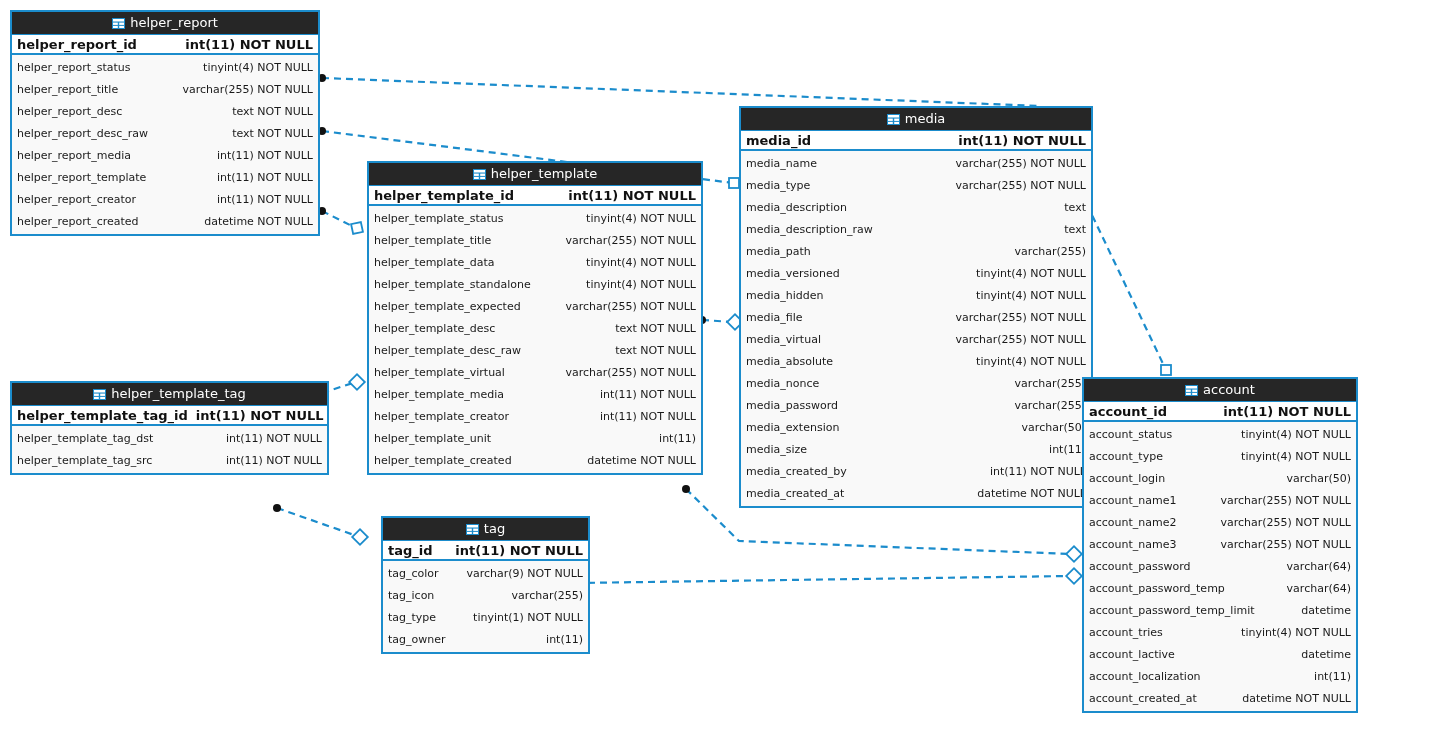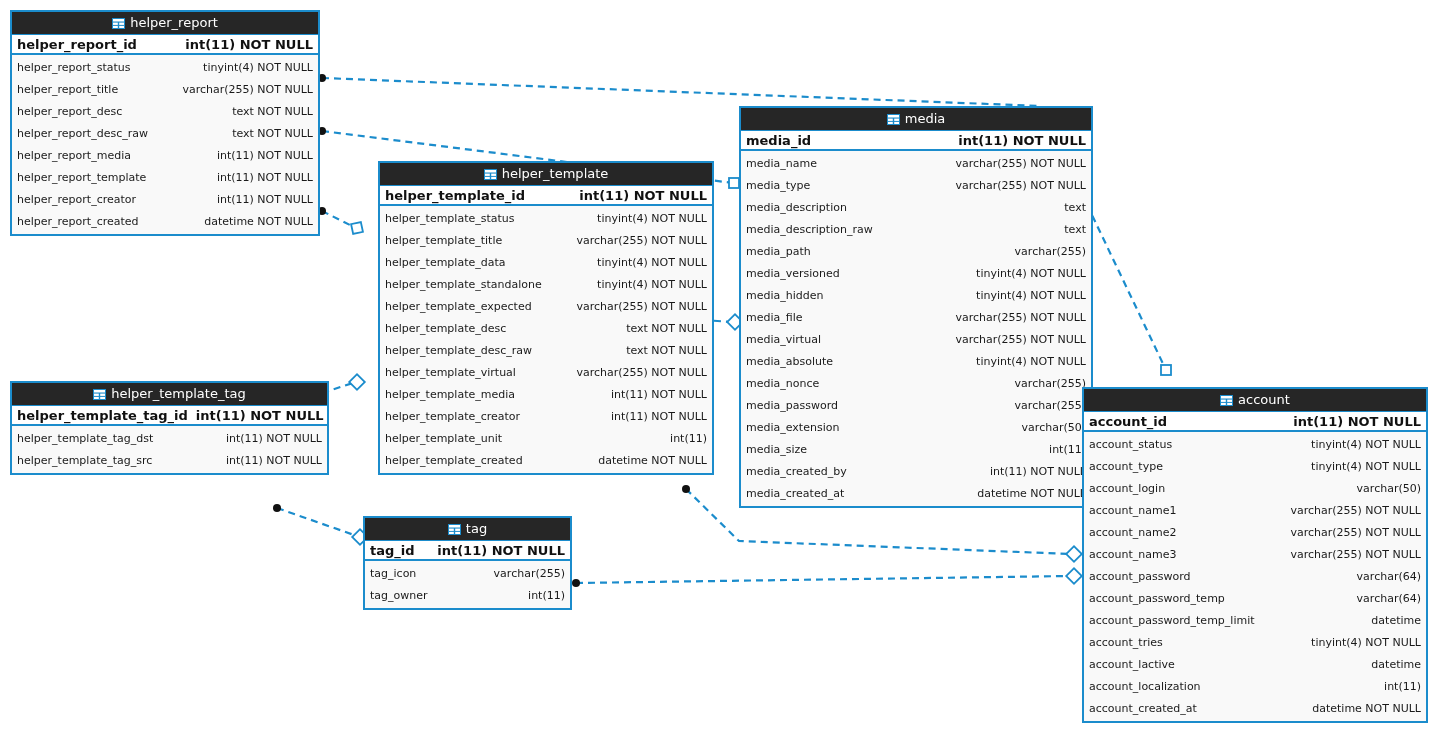--- a/index.html
+++ b/index.html
@@ -92,25 +92,25 @@
     white-space: nowrap;
   }
   .row .col-name { flex: 0 0 auto; }
   .row .col-type {
     margin-left: auto;
     padding-left: 10px;
     white-space: nowrap;
   }
   
   #ent-helper_report { left: 10px; top: 10px; width: 310px; }
-  #ent-helper_template { left: 378px; top: 161px; width: 336px; }
+  #ent-helper_template { left: 367px; top: 161px; width: 336px; }
   #ent-media { left: 739px; top: 106px; width: 354px; }
-  #ent-account { left: 1082px; top: 387px; width: 346px; }
+  #ent-account { left: 1082px; top: 377px; width: 276px; }
   #ent-helper_template_tag { left: 10px; top: 381px; width: 319px; }
-  #ent-tag { left: 363px; top: 516px; width: 209px; }
+  #ent-tag { left: 381px; top: 516px; width: 209px; }
 </style>
 </head>
 <body>
 
 <div id="canvas">
 
   <svg id="edges" viewBox="0 0 1438 754">
     <g stroke="#1b8ccc" stroke-width="2.2" fill="none" stroke-dasharray="7,5">
 
       <path d="M 322,78 L 1040,106 L 1166,370"></path>
@@ -494,23 +494,31 @@
           </svg>
       </span>
       <span>tag</span>
     </div>
     <div class="entity-pk">
       <span class="col-name">tag_id</span>
       <span class="col-type">int(11) NOT NULL</span>
     </div>
     <div class="entity-body">
       <div class="row">
+          <span class="col-name">tag_color</span>
+          <span class="col-type">varchar(9) NOT NULL</span>
+        </div>
+      <div class="row">
           <span class="col-name">tag_icon</span>
           <span class="col-type">varchar(255)</span>
         </div>
       <div class="row">
+          <span class="col-name">tag_type</span>
+          <span class="col-type">tinyint(1) NOT NULL</span>
+        </div>
+      <div class="row">
           <span class="col-name">tag_owner</span>
           <span class="col-type">int(11)</span>
         </div>
     </div>
   </div>
 
 </div>
 
 </body></html>

